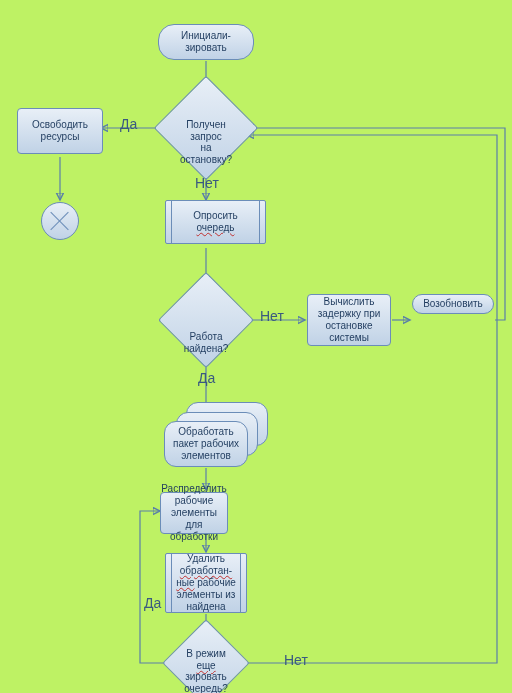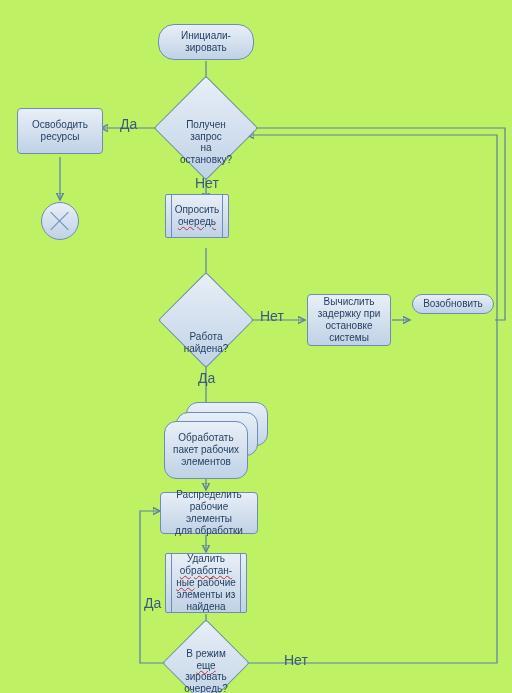--- a/index.html
+++ b/index.html
@@ -82,21 +82,21 @@
         <span>Получен<br>запрос<br>на<br>остановку?</span>
       </div>
   </div>
 
   <div class="node process" style="left:17px;top:108px;width:86px;height:46px">
     <span>Освободить<br>ресурсы</span>
   </div>
 
   <div class="node circle" style="left:41px;top:202px;width:38px;height:38px"></div>
 
-  <div class="node subproc" style="left:165px;top:194px;width:64px;height:44px">
+  <div class="node subproc" style="left:165px;top:200px;width:101px;height:44px">
     <span>
       <span class="snippet">Опросить</span><br>
       <span class="underline">очередь</span>
     </span>
   </div>
 
   <div class="decision" style="left:172px;top:286px;width:68px;height:68px">
     <div class="diamond"></div>
     <div class="dlabel">
         <span>Работа<br>найдена?</span>
@@ -107,25 +107,25 @@
     <span>Возобновить</span>
   </div>
 
   <div class="node process" style="left:307px;top:294px;width:84px;height:52px">
     <span>Вычислить<br>задержку при<br>остановке<br>системы</span>
   </div>
 
 
   <div class="stack" style="left:186px;top:402px;width:80px;height:42px"></div>
   <div class="stack" style="left:176px;top:412px;width:80px;height:42px"></div>
-  <div class="node process" style="left:164px;top:421px;width:84px;height:58px;border-radius:12px">
+  <div class="node process" style="left:164px;top:421px;width:84px;height:46px;border-radius:12px">
     <span>Обработать<br>пакет рабочих<br>элементов</span>
   </div>
 
-  <div class="node process" style="left:160px;top:492px;width:98px;height:42px">
+  <div class="node process" style="left:160px;top:492px;width:68px;height:42px">
     <span>Распределить<br>рабочие элементы<br>для обработки</span>
   </div>
 
   <div class="node subproc" style="left:165px;top:553px;width:82px;height:60px">
     <span>
       <span class="snippet">Удалить</span><br>
       <span class="underline">обработан-</span><br>
       <span><span class="underline">ные</span><span class="snippet"> рабочие</span></span><br>
       <span class="snippet">элементы из</span><br>
       <span class="snippet">найдена</span>

